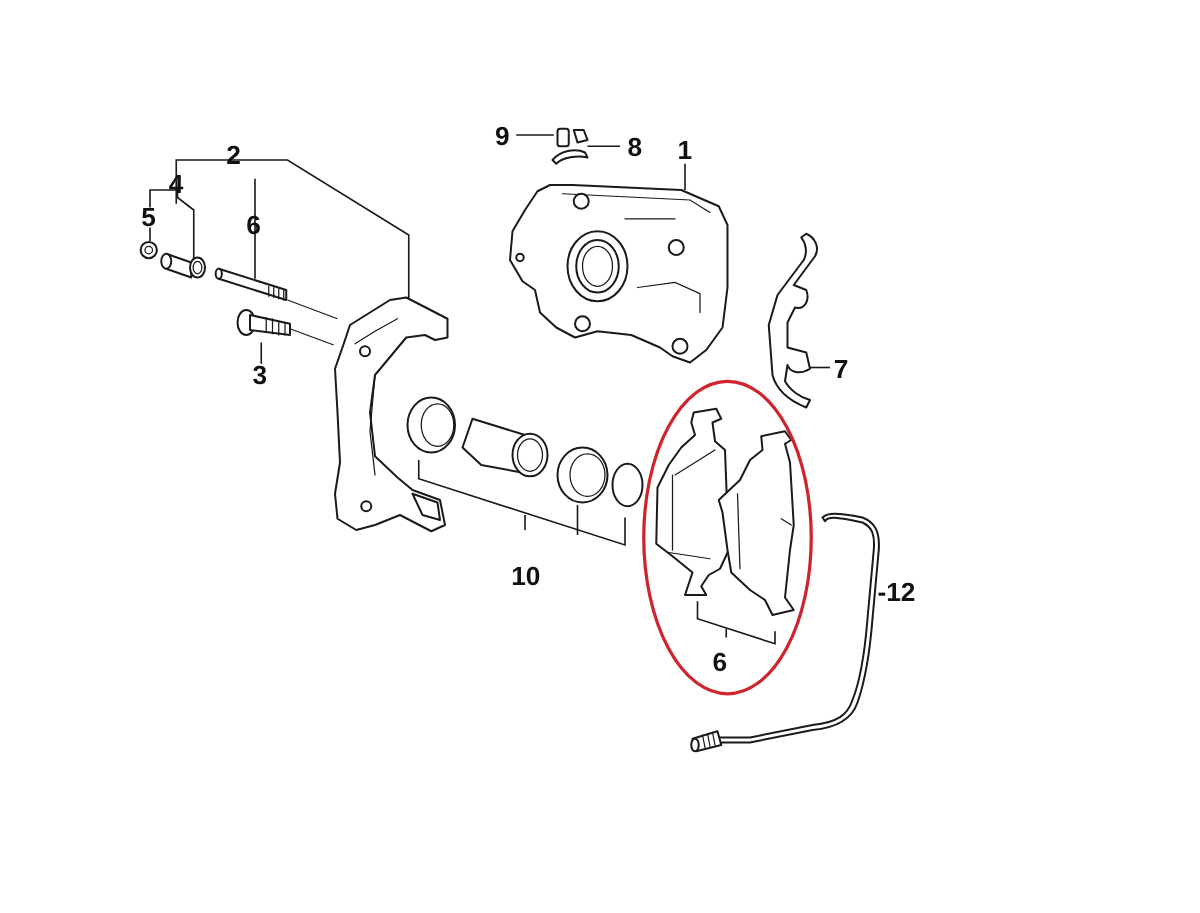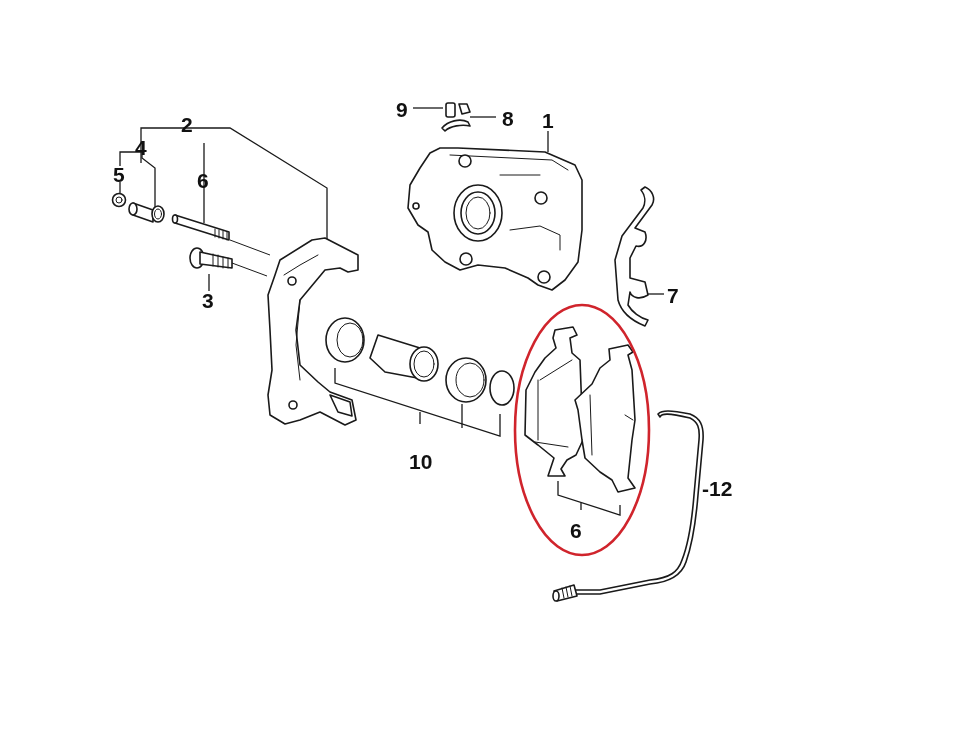--- a/index.html
+++ b/index.html
@@ -128,14 +128,14 @@
   <span class="callout" style="left:135px;top:137px;">4</span>
   <span class="callout" style="left:113px;top:164px;">5</span>
   <span class="callout" style="left:197px;top:170px;">6</span>
   <span class="callout" style="left:202px;top:290px;">3</span>
   <span class="callout" style="left:396px;top:99px;">9</span>
   <span class="callout" style="left:502px;top:108px;">8</span>
   <span class="callout" style="left:542px;top:110px;">1</span>
   <span class="callout" style="left:667px;top:285px;">7</span>
   <span class="callout" style="left:409px;top:451px;">10</span>
   <span class="callout" style="left:570px;top:520px;">6</span>
-  <span class="callout" style="left:702px;top:478px;">-12</span>
+  <span class="callout" style="left:702px;top:464px;">-12</span>
 </div>
 
 </body></html>

